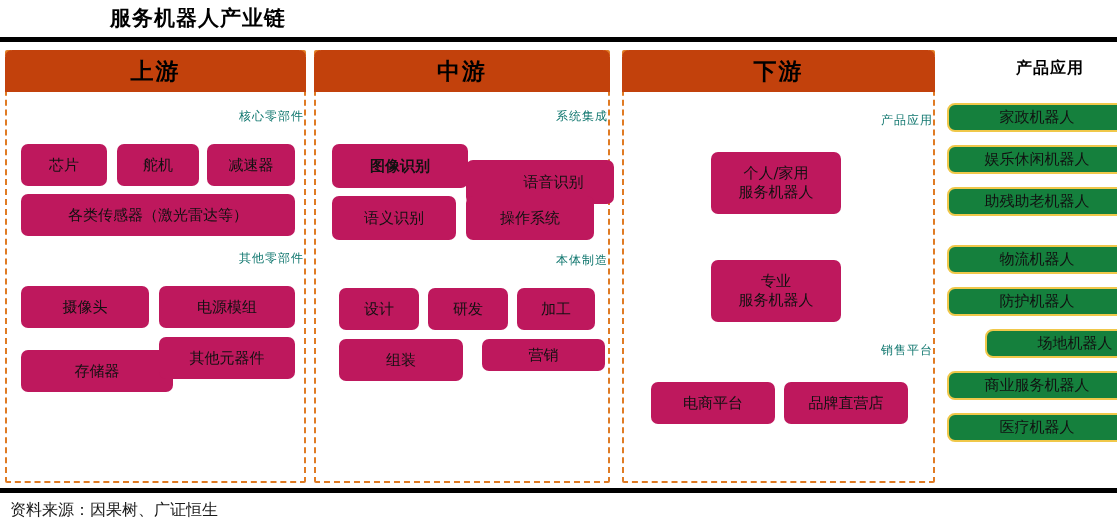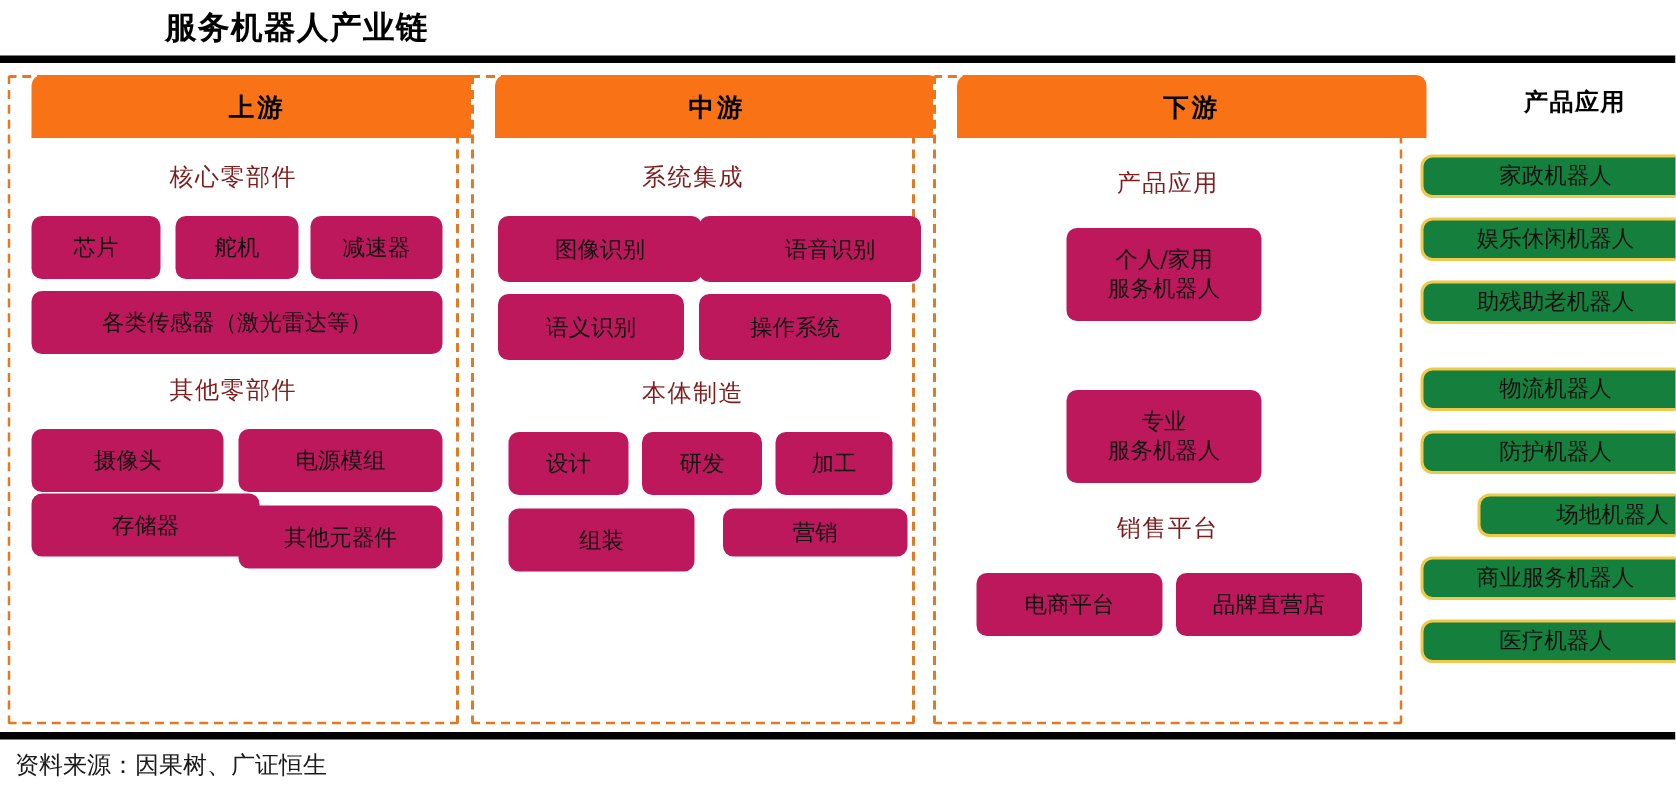--- a/index.html
+++ b/index.html
@@ -37,32 +37,32 @@
     background: #ffffff;
     border-radius: 2px;
   }
   .col-up   { left: 5px;   width: 301px; height: 433px; }
   .col-mid  { left: 314px; width: 296px; height: 433px; }
   .col-down { left: 622px; width: 313px; height: 433px; }
 
   .col-header {
     position: absolute; left: -2px; top: -2px;
     height: 42px; width: calc(100% + 4px);
-    background: #f97316;
+    background: #c2410c;
     border-radius: 7px 7px 0 0;
     display: flex; align-items: center; justify-content: center;
-    color: #000; font-size: 17px; font-weight: bold; letter-spacing: 2px; margin-left: 16px;
+    color: #000; font-size: 23px; font-weight: bold; letter-spacing: 2px;
   }
 
   .col-body { position: absolute; left: 0; top: 42px; width: 100%; height: calc(100% - 42px); }
 
   .section-label {
     width: 100%;
-    text-align: center;
-    font-size: 16px; color: #7f1d1d; font-weight: normal;
+    text-align: right;
+    font-size: 12px; color: #0f766e; font-weight: normal;
     letter-spacing: 1px;
   }
 
   
   .pill {
     background: #be185d;
     border-radius: 7px;
     display: flex; align-items: center; justify-content: center;
     text-align: center;
     font-size: 15px; color: #111; line-height: 1.25;
@@ -99,31 +99,31 @@
     <div class="col-header">上游</div>
     <div class="col-body">
       <div class="section-label" style="position:absolute; left:0; top:14px;">核心零部件</div>
       <div class="pill" style="left:14px; top:50px; width:86px; height:42px;">芯片</div>
       <div class="pill" style="left:200px; top:50px; width:88px; height:42px;">减速器</div>
       <div class="pill" style="left:110px; top:50px; width:82px; height:42px;">舵机</div>
       <div class="pill" style="left:14px; top:100px; width:274px; height:42px;">各类传感器（激光雷达等）</div>
       <div class="section-label" style="position:absolute; left:0; top:156px;">其他零部件</div>
       <div class="pill" style="left:14px; top:192px; width:128px; height:42px;">摄像头</div>
       <div class="pill" style="left:152px; top:192px; width:136px; height:42px;">电源模组</div>
-      <div class="pill" style="left:14px; top:235px; width:152px; height:42px;">存储器</div>
+      <div class="pill" style="left:14px; top:256px; width:152px; height:42px;">存储器</div>
       <div class="pill" style="left:152px; top:243px; width:136px; height:42px;">其他元器件</div>
     </div>
   </div>
 
   <div class="column col-mid">
     <div class="col-header">中游</div>
     <div class="col-body">
       <div class="section-label" style="position:absolute; left:0; top:14px;">系统集成</div>
-      <div class="pill" style="left:16px; top:50px; width:136px; height:44px;">图像识别</div>
-      <div class="pill" style="left:150px; top:50px; width:148px; height:44px;padding-left:27px;">语音识别</div>
+      <div class="pill" style="left:16px; top:50px; width:136px; height:44px;font-weight:bold;">图像识别</div>
+      <div class="pill" style="left:150px; top:66px; width:148px; height:44px;padding-left:27px;">语音识别</div>
       <div class="pill" style="left:16px; top:102px; width:124px; height:44px;">语义识别</div>
       <div class="pill" style="left:150px; top:102px; width:128px; height:44px;">操作系统</div>
       <div class="section-label" style="position:absolute; left:0; top:158px;">本体制造</div>
       <div class="pill" style="left:23px; top:194px; width:80px; height:42px;">设计</div>
       <div class="pill" style="left:112px; top:194px; width:80px; height:42px;">研发</div>
       <div class="pill" style="left:201px; top:194px; width:78px; height:42px;">加工</div>
       <div class="pill" style="left:23px; top:245px; width:124px; height:42px;">组装</div>
       <div class="pill" style="left:156px; top:245px; width:123px; height:32px;margin-left:10px;">营销</div>
     </div>
   </div>

